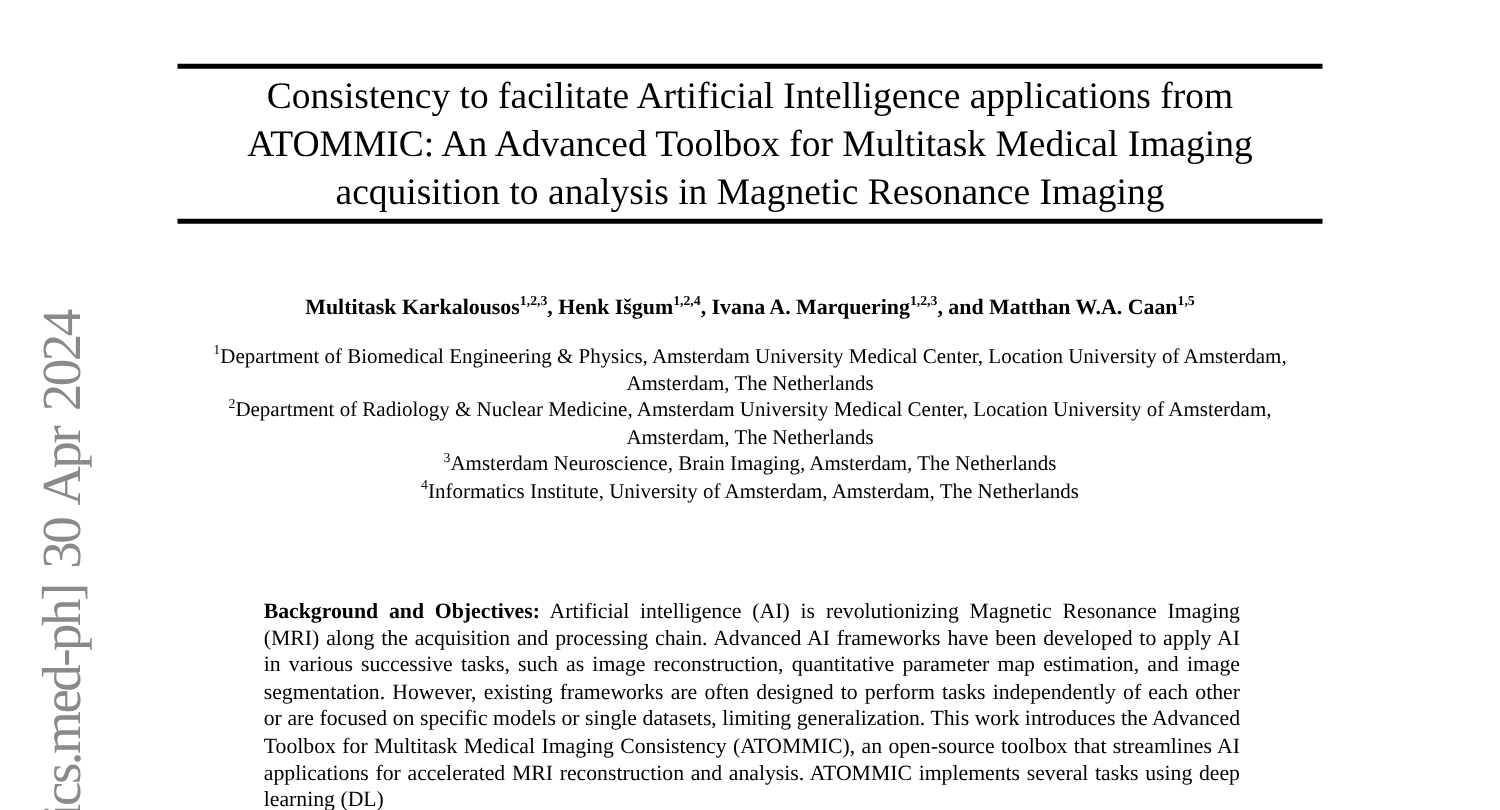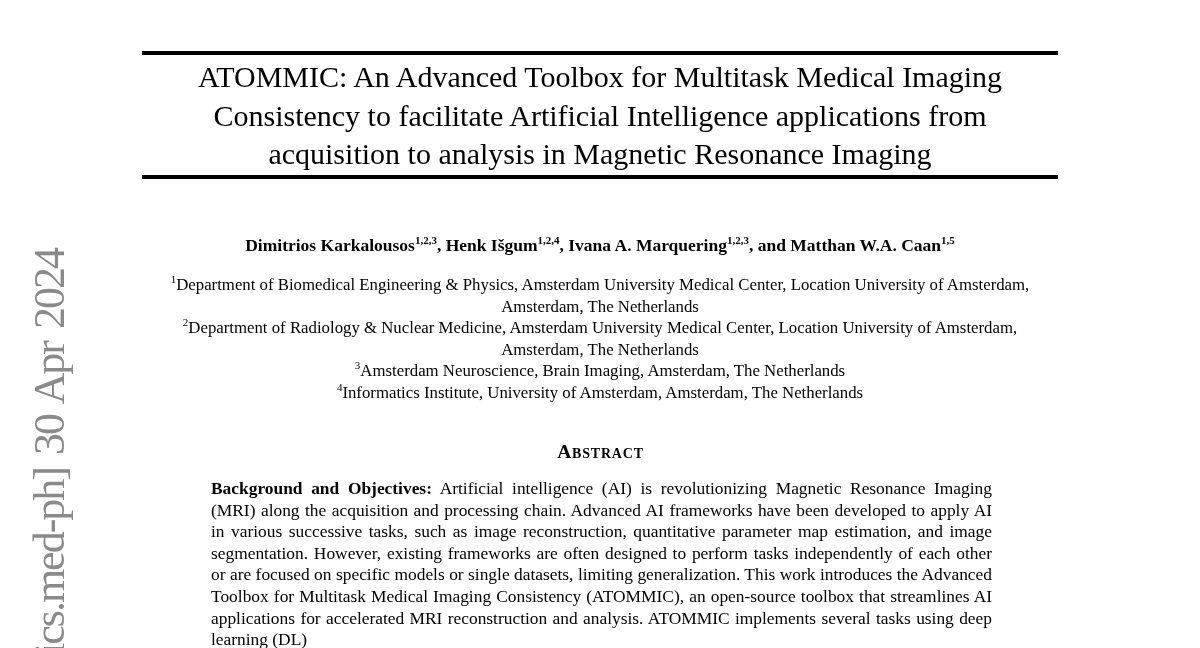--- a/index.html
+++ b/index.html
@@ -90,37 +90,36 @@
 </head>
 <body>
 
 <div class="page">
 
   <div class="arxiv-stamp">ics.med-ph] 30 Apr 2024</div>
 
   <div class="rule rule-top"></div>
 
   <div class="paper-title">
+    <div>Consistency to facilitate Artificial Intelligence applications from</div>
     <div>ATOMMIC: An Advanced Toolbox for Multitask Medical Imaging</div>
-    <div>Consistency to facilitate Artificial Intelligence applications from</div>
     <div>acquisition to analysis in Magnetic Resonance Imaging</div>
   </div>
 
   <div class="rule rule-bottom"></div>
 
   <div class="authors-line">
-    <span></span><span>Dimitrios Karkalousos</span><sup>1,2,3</sup><span>, </span><span>Henk Išgum</span><sup>1,2,4</sup><span>, </span><span>Ivana A. Marquering</span><sup>1,2,3</sup><span>, and </span><span>Matthan W.A. Caan</span><sup>1,5</sup>
+    <span></span><span>Multitask Karkalousos</span><sup>1,2,3</sup><span>, </span><span>Henk Išgum</span><sup>1,2,4</sup><span>, </span><span>Ivana A. Marquering</span><sup>1,2,3</sup><span>, and </span><span>Matthan W.A. Caan</span><sup>1,5</sup>
   </div>
 
   <div class="affiliations">
     <div><sup>1</sup><span>Department of Biomedical Engineering &amp; Physics, Amsterdam University Medical Center, Location University of Amsterdam, Amsterdam, The Netherlands</span></div>
     <div><sup>2</sup><span>Department of Radiology &amp; Nuclear Medicine, Amsterdam University Medical Center, Location University of Amsterdam, Amsterdam, The Netherlands</span></div>
     <div><sup>3</sup><span>Amsterdam Neuroscience, Brain Imaging, Amsterdam, The Netherlands</span></div>
     <div><sup>4</sup><span>Informatics Institute, University of Amsterdam, Amsterdam, The Netherlands</span></div>
   </div>
 
-  <div class="abstract-heading">Abstract</div>
 
   <p class="abstract-paragraph">
     <span class="abstract-lead">Background and Objectives:</span><span> Artificial intelligence (AI) is revolutionizing Magnetic Resonance Imaging (MRI) along the acquisition and processing chain. Advanced AI frameworks have been developed to apply AI in various successive tasks, such as image reconstruction, quantitative parameter map estimation, and image segmentation. However, existing frameworks are often designed to perform tasks independently of each other or are focused on specific models or single datasets, limiting generalization. This work introduces the Advanced Toolbox for Multitask Medical Imaging Consistency (ATOMMIC), an open-source toolbox that streamlines AI applications for accelerated MRI reconstruction and analysis. ATOMMIC implements several tasks using deep learning (DL)</span>
   </p>
 
 </div>
 
 </body></html>

